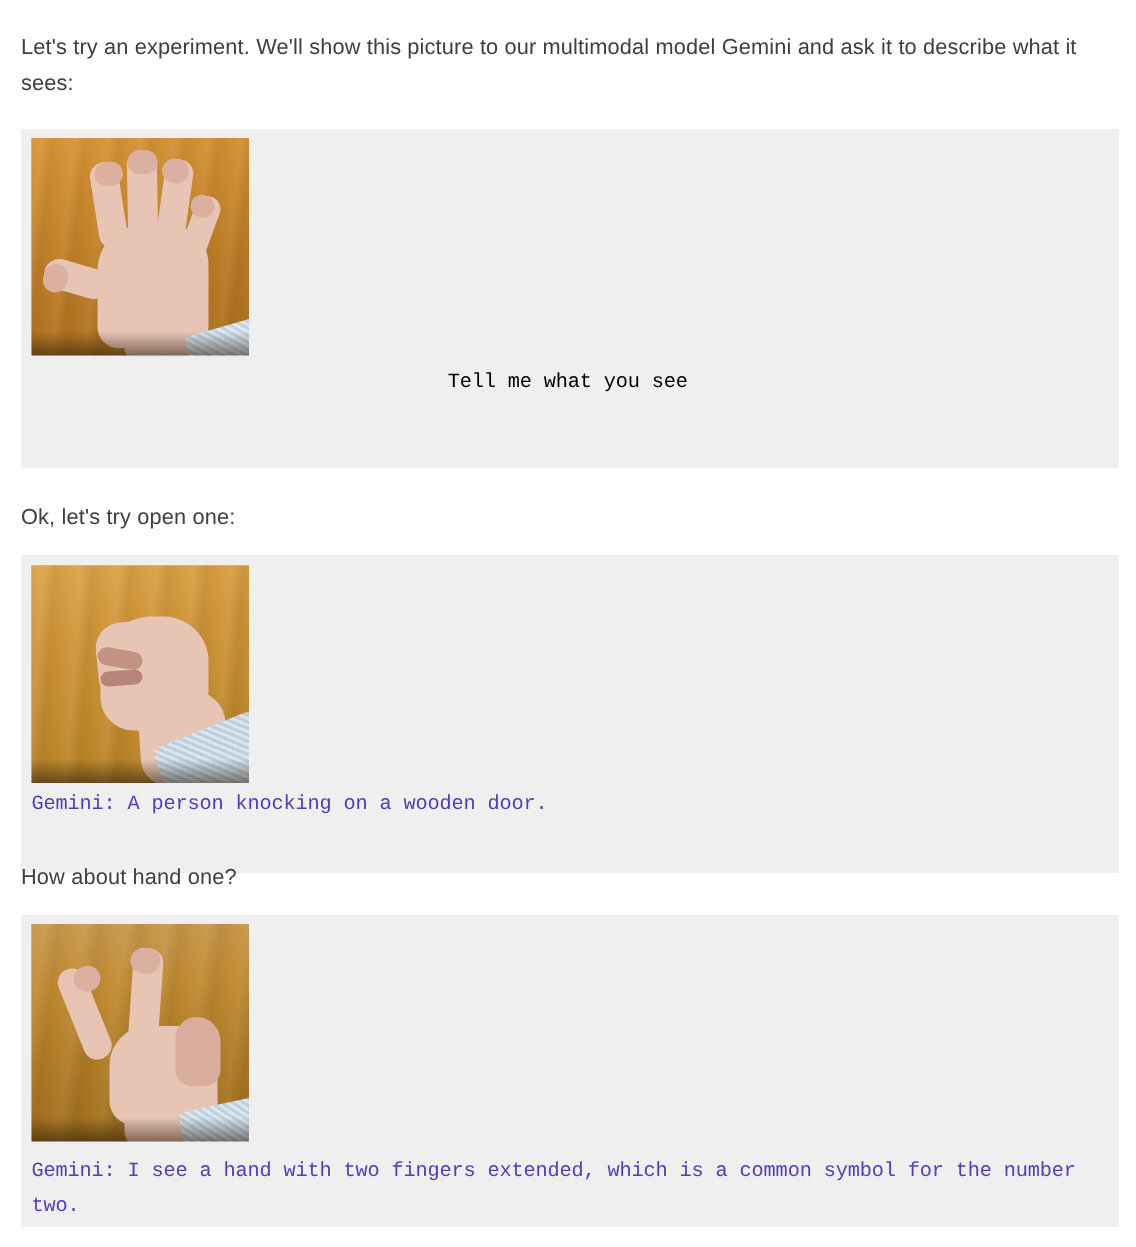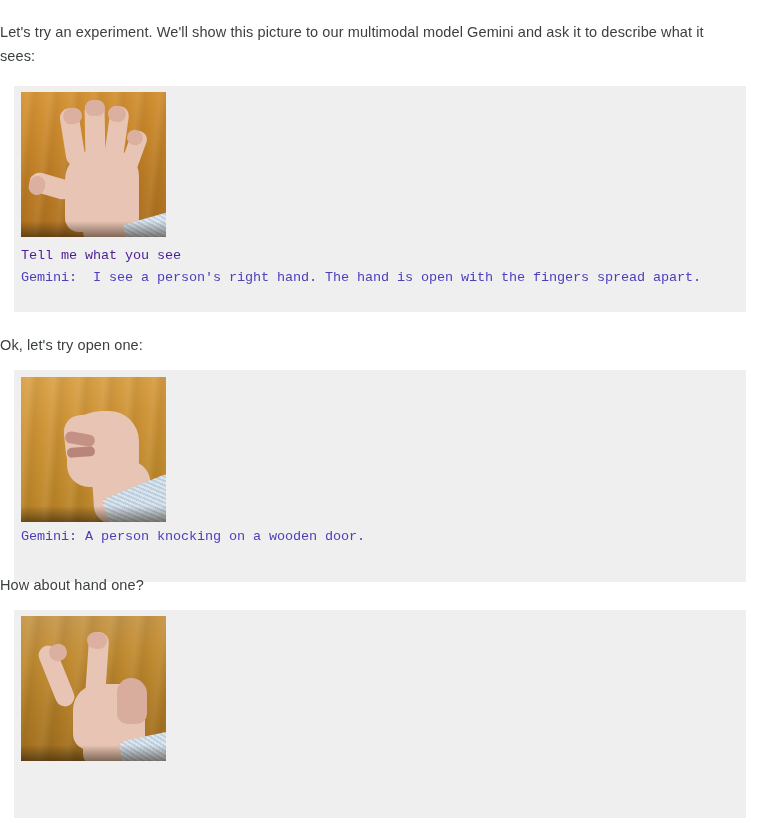--- a/index.html
+++ b/index.html
@@ -18,21 +18,21 @@
   .page {
     position: relative;
     width: 757px;
     height: 831px;
     background: #ffffff;
   }
 
   
   .narrative {
     position: absolute;
-    left: 0;
+    left: 14px;
     font-size: 14.5px;
     line-height: 24px;
     color: #3c4043;
     font-family: "Liberation Sans", sans-serif;
     letter-spacing: 0.1px;
   }
   #intro-paragraph {
     top: 20px;
     width: 726px;
   }
@@ -133,21 +133,21 @@
   .transcript {
     position: absolute;
     left: 7px;
     right: 10px;
     font-family: "Liberation Mono", "DejaVu Sans Mono", monospace;
     font-size: 13.5px;
     line-height: 23px;
     white-space: pre-wrap;
     letter-spacing: -0.1px;
   }
-  .t-user   { color: #4c1d95; }
+  .t-user   { color: #000000; text-align: center; }
   .t-gemini { color: #4b3fbb; }
 
   #p1-user   { top: 158px; }
   #p1-gemini { top: 180px; }
   #p2-gemini { top: 155px; }
   #p3-gemini { top: 160px; }
 </style>
 </head>
 <body>
 
@@ -180,21 +180,20 @@
       <div class="skin" style="left:62px; top:118px; width:54px; height:32px; border-radius:10px;"></div>
 
       <div class="sleeve" style="left:104px; top:126px; width:48px; height:24px; transform:rotate(-16deg);">
         <div class="sleeve-tex"></div>
       </div>
       <div class="wood-dark-edge"></div>
     </div>
 
     <div class="transcript t-user" id="p1-user">Tell me what you see</div>
 
-    <div class="transcript t-gemini" id="p1-gemini">Gemini:  I see a person's right hand. The hand is open with the fingers spread apart.</div>
   </div>
 
   <p class="narrative" id="lead-in-2" style="margin:0;">Ok, let's try open one:</p>
 
   <div class="panel" id="panel-2">
 
     <div class="photo" id="photo-2">
       <div class="wood light"></div>
 
       <div class="skin" style="left:46px; top:34px; width:72px; height:76px; border-radius:34px 30px 26px 22px;"></div>
@@ -233,15 +232,16 @@
       <div class="skin2" style="left:96px; top:62px; width:30px; height:46px; border-radius:16px 18px 12px 12px; background:#d8ad9d;"></div>
 
       <div class="skin" style="left:62px; top:116px; width:58px; height:34px; border-radius:12px;"></div>
 
       <div class="sleeve" style="left:100px; top:120px; width:56px; height:30px; border-radius:8px 4px 0 14px; transform:rotate(-12deg); background:#c9d9e7;">
         <div class="sleeve-tex"></div>
       </div>
       <div class="wood-dark-edge"></div>
     </div>
 
+    <div class="transcript t-gemini" id="p3-gemini">Gemini: I see a hand with two fingers extended, which is a common symbol for the number two.</div>
   </div>
 
 </div>
 
 </body></html>

